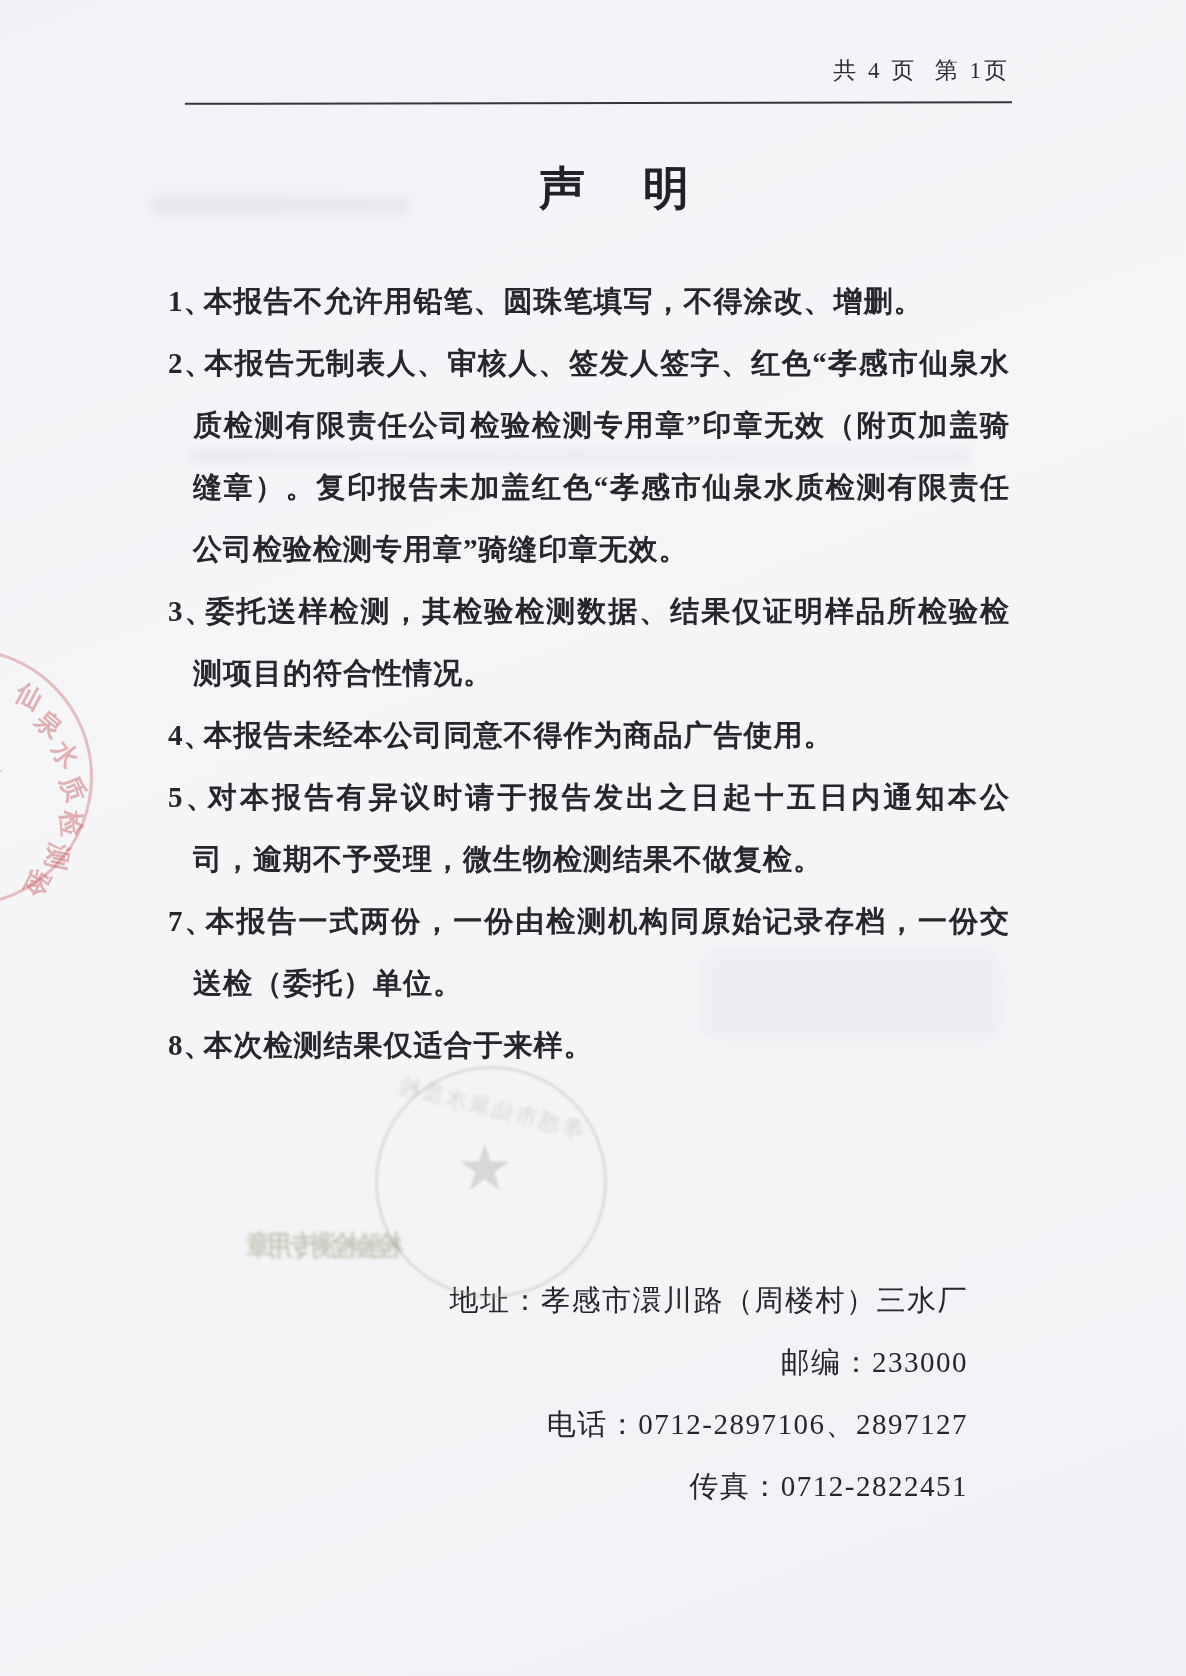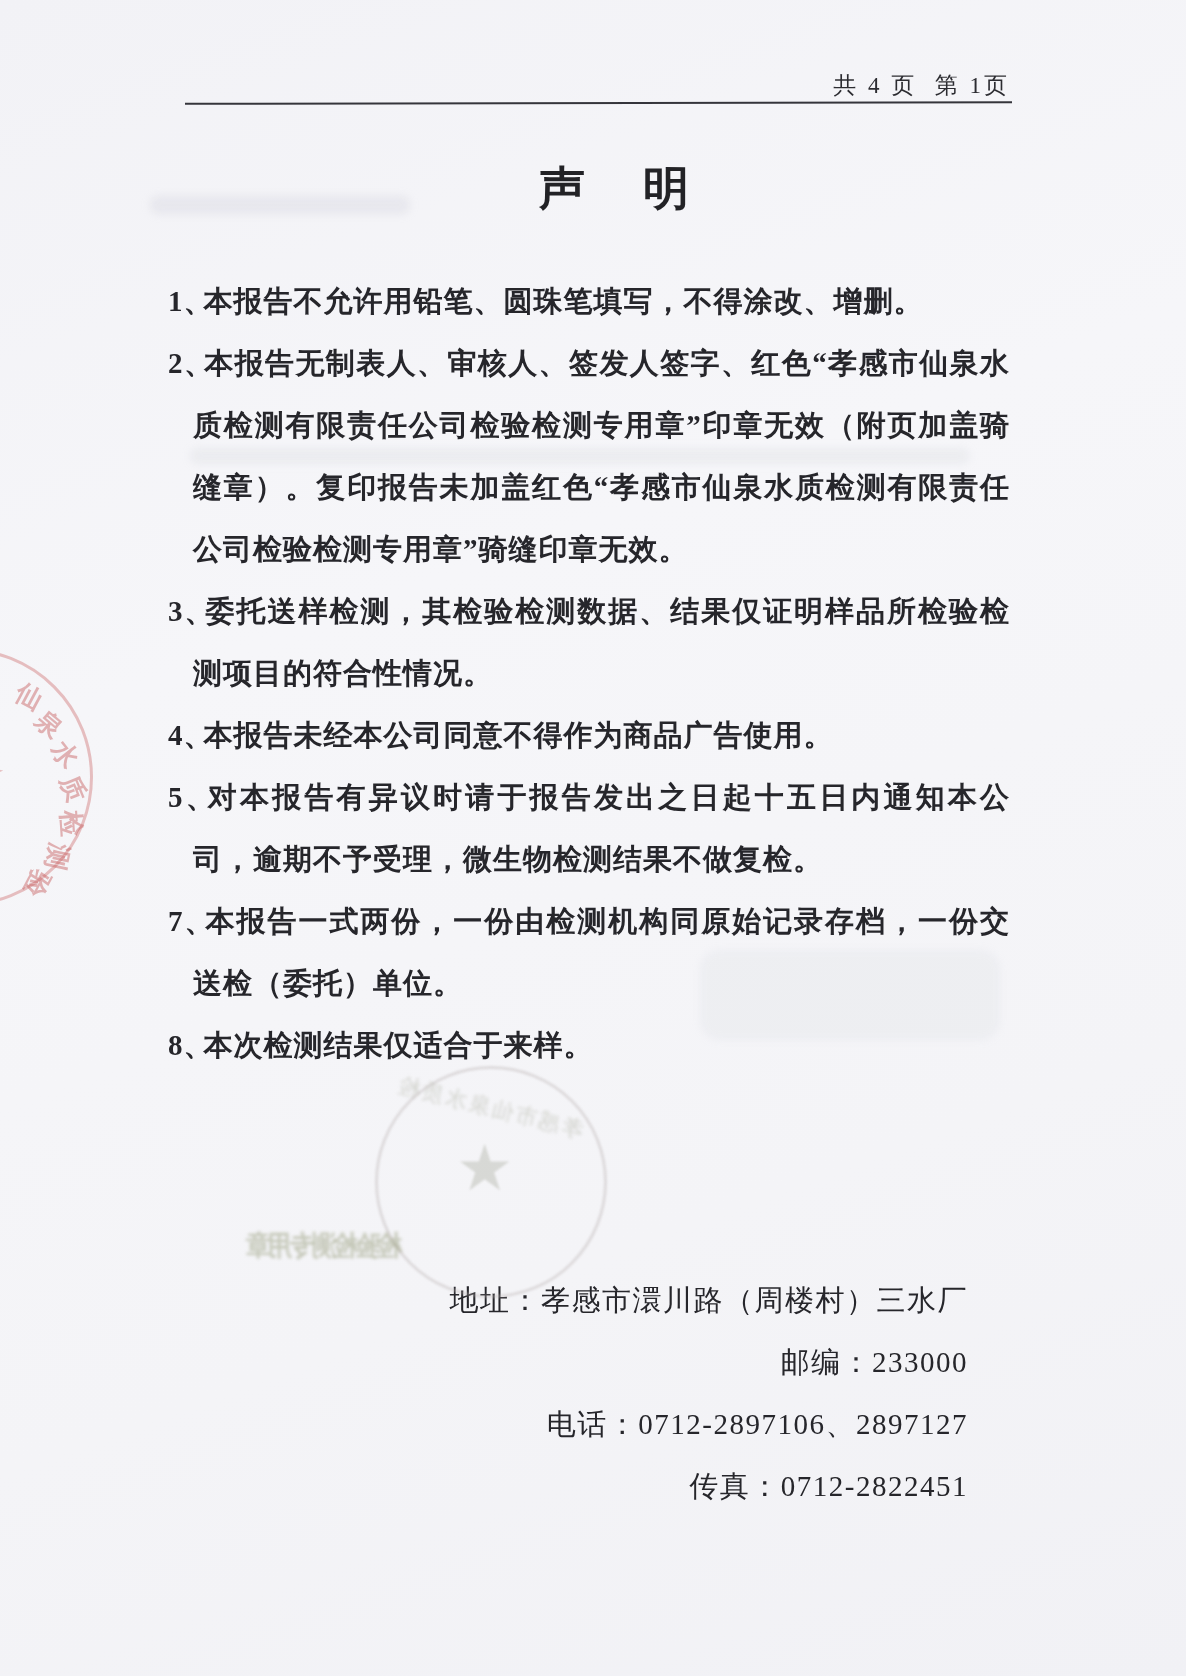--- a/index.html
+++ b/index.html
@@ -10,21 +10,21 @@
   }
   .page{
     position:relative;
     width:1186px;height:1676px;
     overflow:hidden;
     background:linear-gradient(160deg,#f2f2f6 0%,#f6f6f9 35%,#f4f4f7 70%,#f1f1f5 100%);
     color:#26262b;
   }
   
   .pagination{
-    position:absolute;top:70px;right:176px;
+    position:absolute;top:55px;right:176px;
     font-size:23px;letter-spacing:3px;color:#2c2c31;
     white-space:pre;
   }
   .header-rule{
     position:absolute;top:102px;left:185px;width:827px;height:2px;
     background:#35353b;transform:rotate(-0.12deg);
   }
   
   .doc-title{
     position:absolute;top:158px;left:0;width:100%;

